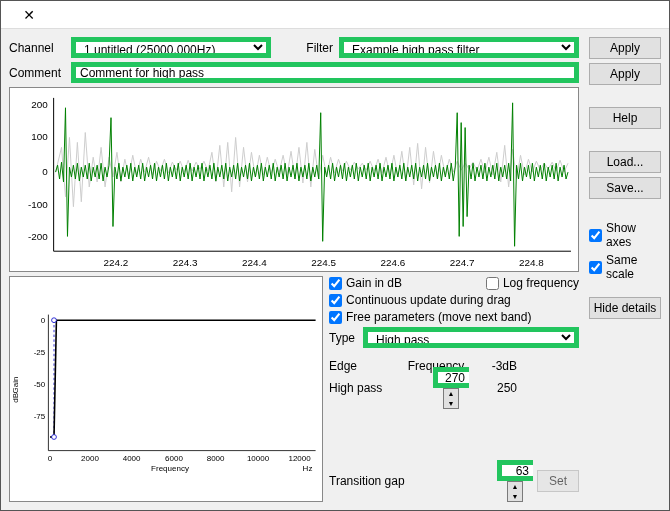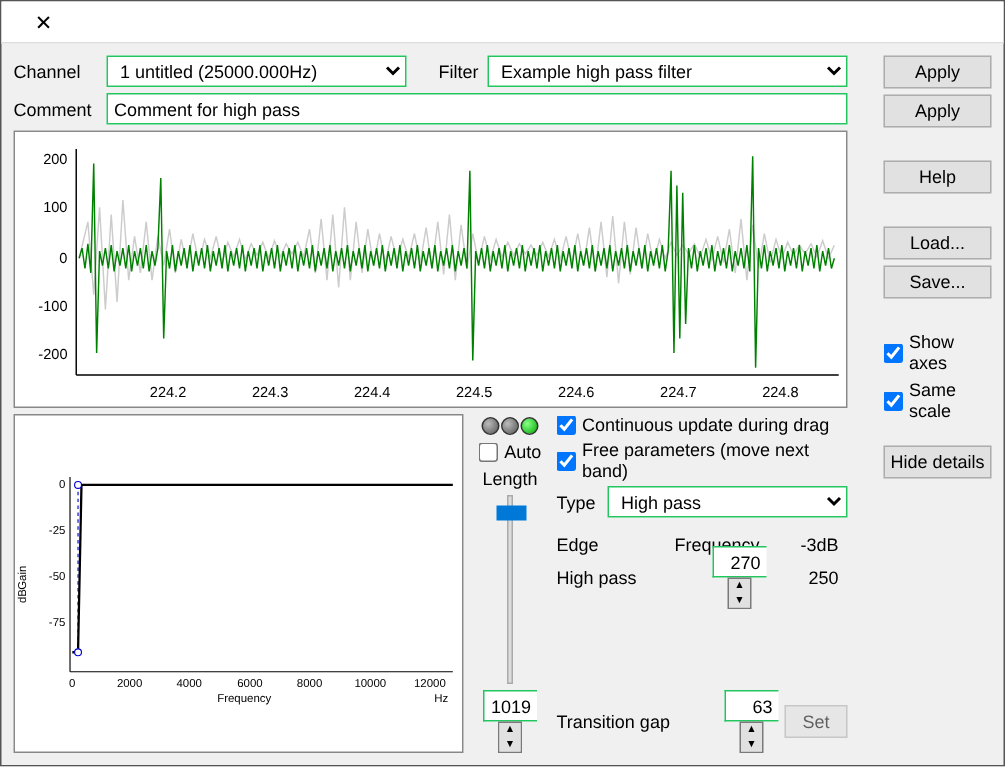--- a/index.html
+++ b/index.html
@@ -34,21 +34,21 @@
     align-items: center;
     justify-content: center;
     font-size: 14px;
     font-family: Arial;
     cursor: default;
   }
   .body {
     flex: 1;
     display: flex;
     padding: 8px 8px 8px 8px;
-    gap: 24px;
+    gap: 10px;
   }
   .main-col {
     flex: 1;
     display: flex;
     flex-direction: column;
     gap: 4px;
   }
   .side-col {
     width: 72px;
     display: flex;
@@ -63,21 +63,21 @@
     align-items: center;
     justify-content: center;
     font-size: 12px;
     cursor: default;
   }
   .row { display: flex; align-items: center; gap: 6px; }
   .label { font-size: 12px; }
   select, input[type="text"] {
     font-family: inherit;
     font-size: 12px;
-    border: 1px solid #22c55e;
+    border: 5px solid #22c55e;
     background: #fff;
     height: 21px;
     padding: 0 4px;
   }
   .chart-box {
     border: 1px solid #888;
     background: #fff;
     position: relative;
   }
   .checkbox { display: flex; align-items: center; gap: 4px; font-size: 12px; }
@@ -266,46 +266,33 @@
 
               <path class="blue-stroke" stroke-dasharray="3 3" d="M55 19 L55 165"></path>
               <path stroke="#000" stroke-width="2" fill="none" d="M50 165 L55 165 58 19 382 19"></path>
               <circle cx="55" cy="19" r="3" fill="#fff" stroke="#0000cc"></circle>
               <circle cx="55" cy="165" r="3" fill="#fff" stroke="#0000cc"></circle>
             </svg>
           </div>
         </div>
 
         <div class="controls-area">
-          <div class="lights-col">
-            <div class="lights">
-              <div class="light"></div>
-              <div class="light"></div>
-              <div class="light on"></div>
+
+          <div class="params-col">
+            <div class="param-row">
+              <label class="checkbox">
+                <input type="checkbox" checked="" style="">
+                  <span>Gain in dB</span>
+              </label>
+              <div style="flex:1"></div>
+              <label class="checkbox">
+                <input type="checkbox" style="">
+                  <span>Log frequency</span>
+              </label>
             </div>
-            <label class="checkbox">
-              <input type="checkbox" style="">
-                <span>Auto</span>
-            </label>
-            <div class="label">Length</div>
-            <div class="slider-wrap">
-              <div class="slider-track">
-                  <div class="slider-thumb"></div>
-                </div>
-            </div>
-            <div class="spin">
-              <input type="text" value="1019" style="">
-              <div class="spin-btns">
-                  <div>▲</div>
-                  <div>▼</div>
-                </div>
-            </div>
-          </div>
-
-          <div class="params-col">
             <label class="checkbox">
               <input type="checkbox" checked="" style="">
                 <span>Continuous update during drag</span>
             </label>
             <label class="checkbox">
               <input type="checkbox" checked="" style="">
                 <span>Free parameters (move next band)</span>
             </label>
             <div class="param-row">
               <div class="label" style="width:30px">Type</div>

